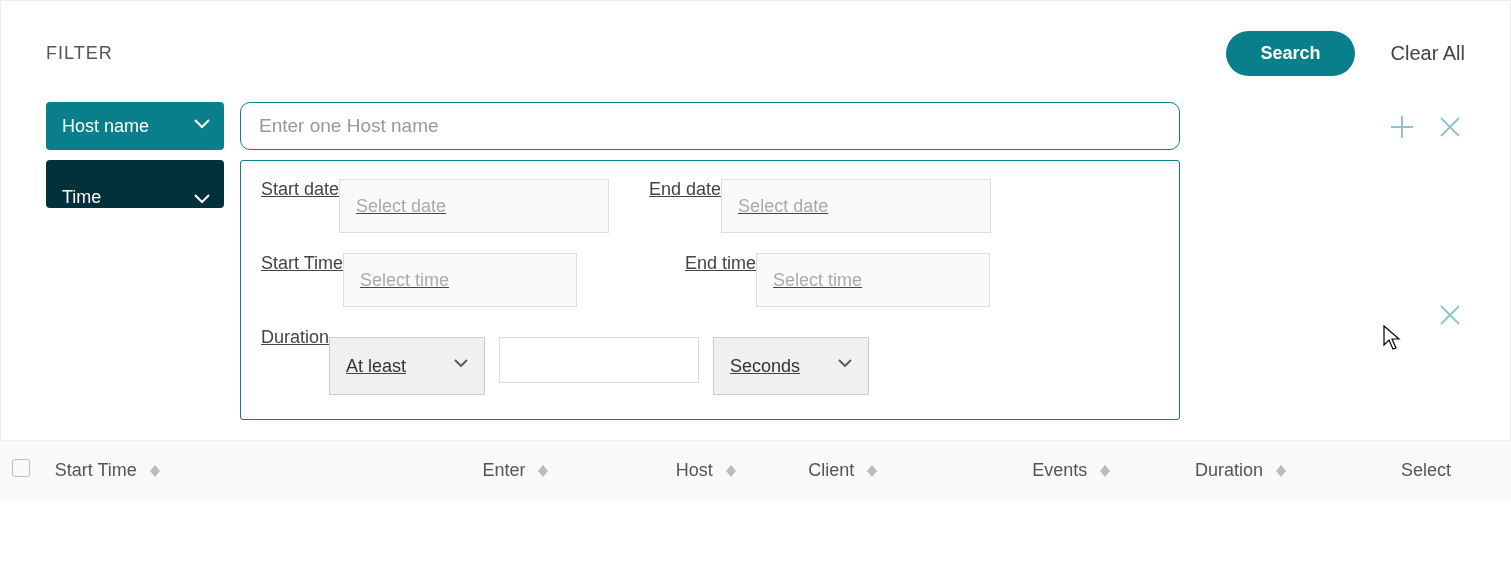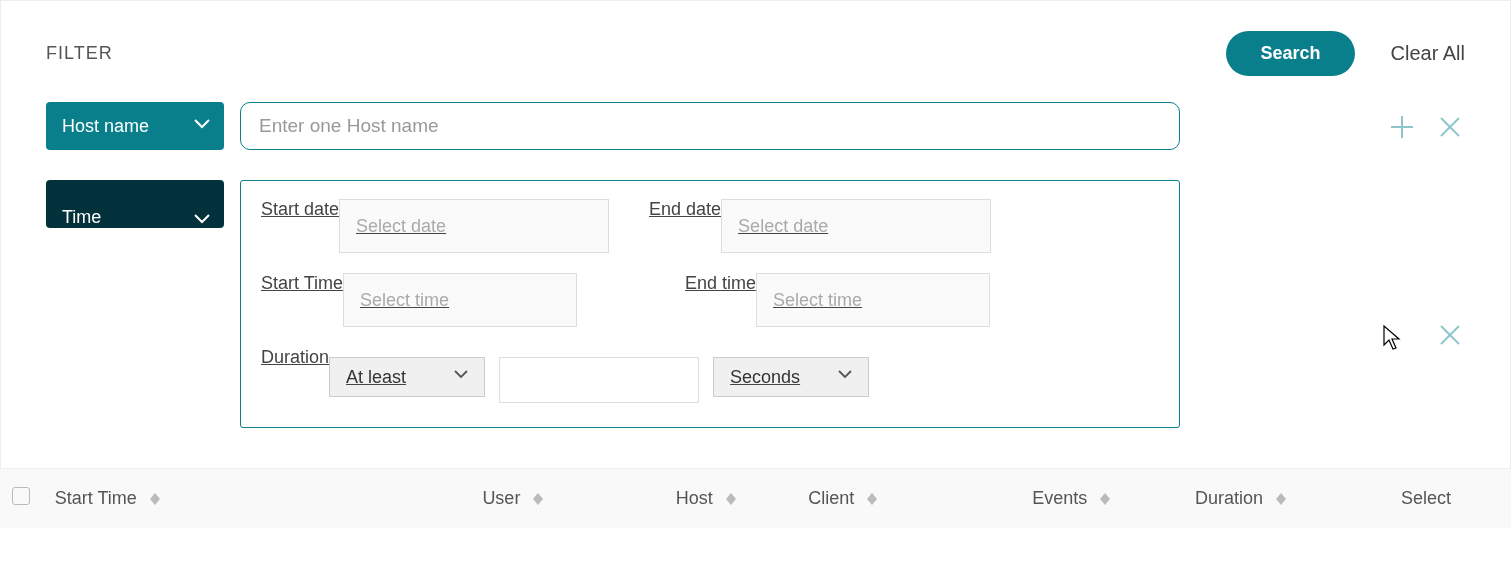--- a/index.html
+++ b/index.html
@@ -47,21 +47,21 @@
       cursor: pointer;
     }
     .clear-all {
       color: #444;
       font-size: 20px;
       cursor: pointer;
     }
     .filter-row {
       display: flex;
       align-items: flex-start;
-      margin-bottom: 30px;
+      margin-bottom: 10px;
       gap: 16px;
     }
     .filter-type-select {
       display: flex;
       align-items: center;
       justify-content: space-between;
       width: 178px;
       height: 48px;
       padding: 0 16px;
       border-radius: 4px;
@@ -142,21 +142,21 @@
     .duration-row {
       display: flex;
       gap: 14px;
       margin-top: 10px;
     }
     .duration-select {
       display: flex;
       align-items: center;
       justify-content: space-between;
       width: 156px;
-      height: 40px;
+      height: 58px;
       border: 1px solid #ccc;
       background: #f0f0f0;
       padding: 0 16px;
       font-size: 18px;
       color: #333;
       cursor: pointer;
     }
     .duration-select.unit {
       width: 156px;
     }
@@ -378,21 +378,21 @@
           <span class="sort-icons">
             <svg width="10" height="6" viewBox="0 0 10 6">
                 <path d="M5 0 L10 6 L0 6 Z" fill="#bbb"></path>
               </svg>
             <svg width="10" height="6" viewBox="0 0 10 6">
                 <path d="M0 0 L10 0 L5 6 Z" fill="#bbb"></path>
               </svg>
           </span>
         </th>
         <th class="col-user">
-          <span>User</span>
+          <span>Enter</span>
           <span class="sort-icons">
             <svg width="10" height="6" viewBox="0 0 10 6">
                 <path d="M5 0 L10 6 L0 6 Z" fill="#bbb"></path>
               </svg>
             <svg width="10" height="6" viewBox="0 0 10 6">
                 <path d="M0 0 L10 0 L5 6 Z" fill="#bbb"></path>
               </svg>
           </span>
         </th>
         <th class="col-host">

